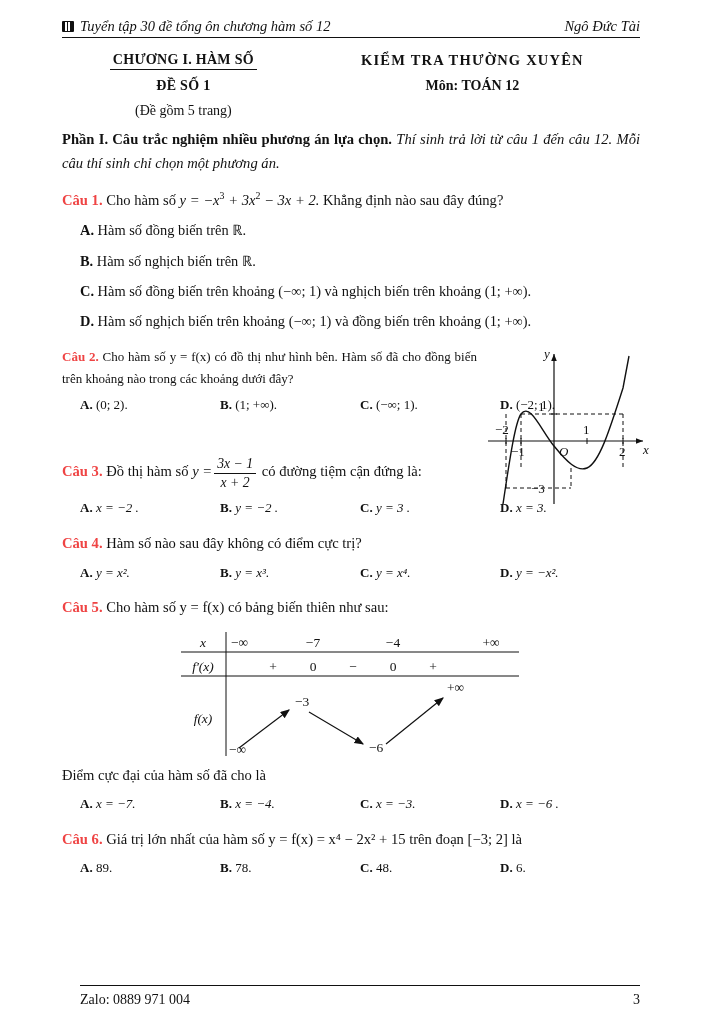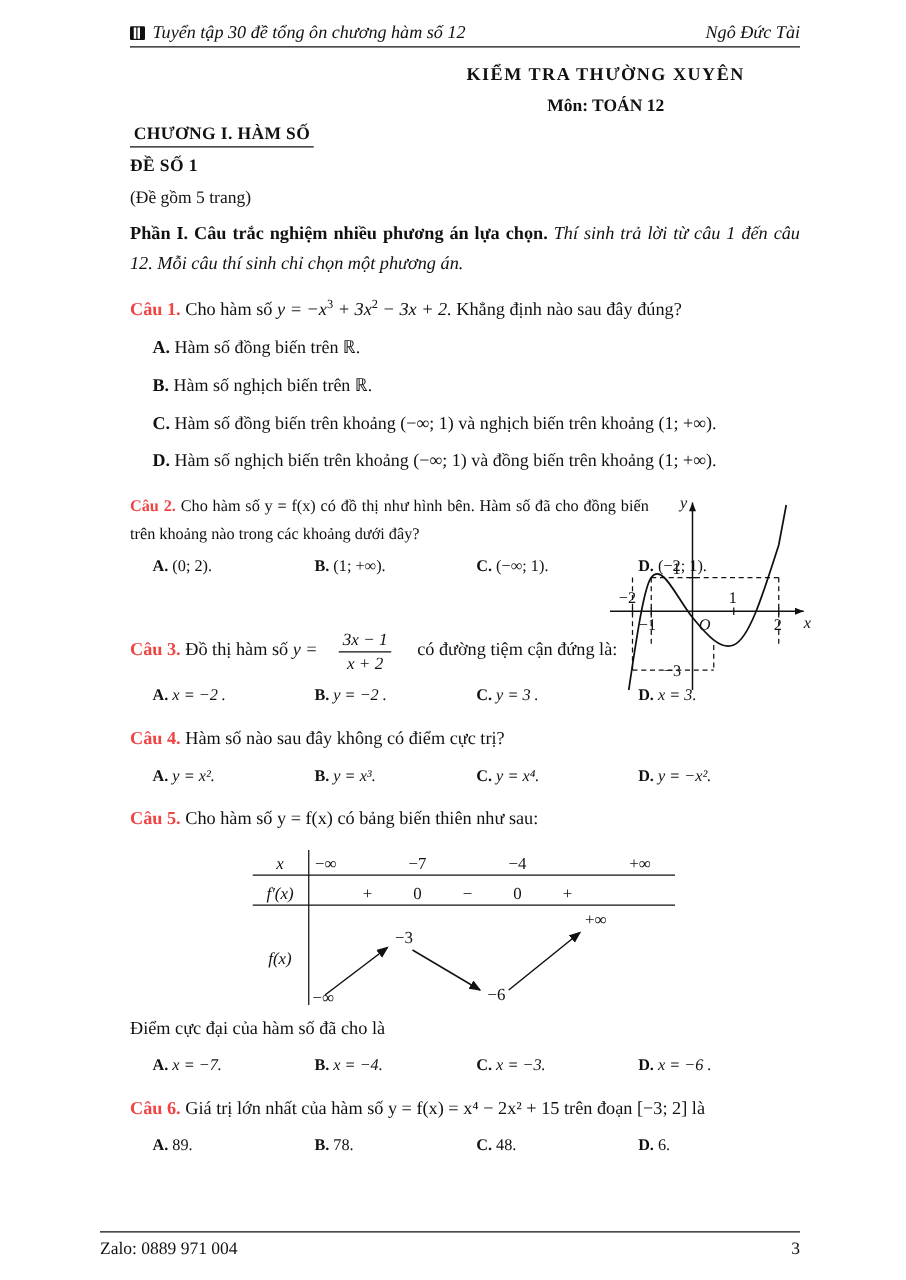--- a/index.html
+++ b/index.html
@@ -3,33 +3,33 @@
 <meta charset="utf-8">
 <style>
   html,body{margin:0;padding:0;}
   body{
     width:725px;height:1024px;
     background:#ffffff;
     font-family:"Liberation Serif", serif;
     color:#111111;
     overflow:hidden;
   }
-  .page{position:relative;width:720px;height:1024px;box-sizing:border-box;padding:18px 80px 0 104px;}
+  .page{position:relative;width:720px;height:1024px;box-sizing:border-box;padding:18px 80px 0 62px;}
 
   
   .hdr{display:flex;align-items:flex-end;justify-content:space-between;font-style:italic;font-size:14.5px;}
   .hdr-left{display:flex;align-items:center;gap:6px;}
   .book-icon{display:inline-block;width:12px;height:11px;background:#111;position:relative;border-radius:1px;}
   .book-icon:after{content:"";position:absolute;left:3px;top:1px;width:1.5px;height:9px;background:#fff;}
   .book-icon:before{content:"";position:absolute;left:6px;top:1px;width:1.5px;height:9px;background:#fff;}
   .hdr-rule{border-bottom:1.1px solid #111;margin-top:2px;}
 
   
   .titleblock{display:flex;margin-top:14px;font-size:14px;}
-  .tb-left{width:42%;text-align:left;margin-top:48px;}
+  .tb-left{width:42%;text-align:center;}
   .tb-right{width:58%;text-align:center;}
   .tb-left .l1{font-weight:bold;letter-spacing:.3px;border-bottom:1.1px solid #111;display:inline-block;padding:0 3px 1px 3px;}
   .tb-left .l2{font-weight:bold;margin-top:8px;letter-spacing:.3px;}
   .tb-left .l3{margin-top:9px;}
   .tb-right .r1{font-weight:bold;letter-spacing:1.2px;font-size:14.5px;text-align:center;}
   .tb-right .r2{margin-top:9px;font-weight:bold;}
   .tb-right .r3{margin-top:9px;font-style:italic;border-bottom:1.1px solid #111;display:inline-block;padding-bottom:1px;}
 
   
   .para{margin-top:9px;font-size:14.6px;line-height:1.62;text-align:justify;}
@@ -40,21 +40,21 @@
   .opts{margin-top:4px;}
   .opt{margin-top:7px;margin-left:18px;font-size:14.4px;}
   .optrow{display:flex;margin-top:7px;margin-left:18px;font-size:13px;}
   .optrow > span{display:block;}
   .w1{width:25%;}
   .w2{width:25%;}
   .w3{width:25%;}
   .w4{width:25%;}
   .mth{font-family:"Liberation Serif",serif;font-style:italic;}
   sup{font-size:.68em;vertical-align:super;font-style:normal;}
-  .frac{display:inline-block;vertical-align:middle;text-align:center;font-size:.94em;margin:0 17px;}
+  .frac{display:inline-block;vertical-align:middle;text-align:center;font-size:.94em;margin:0 2px;}
   .frac .num{display:block;padding:0 3px;border-bottom:1.1px solid #111;line-height:1.25;}
   .frac .den{display:block;padding:0 3px;line-height:1.3;}
 
   
   .q2wrap{position:relative;margin-top:13px;}
   .q2text{width:415px;font-size:13px;line-height:1.72;text-align:justify;}
   .q2fig{position:absolute;right:-18px;top:-2px;width:175px;height:165px;}
 
   
   .bbt{margin:10px auto 0 auto;width:340px;position:relative;height:130px;font-size:13.5px;}

